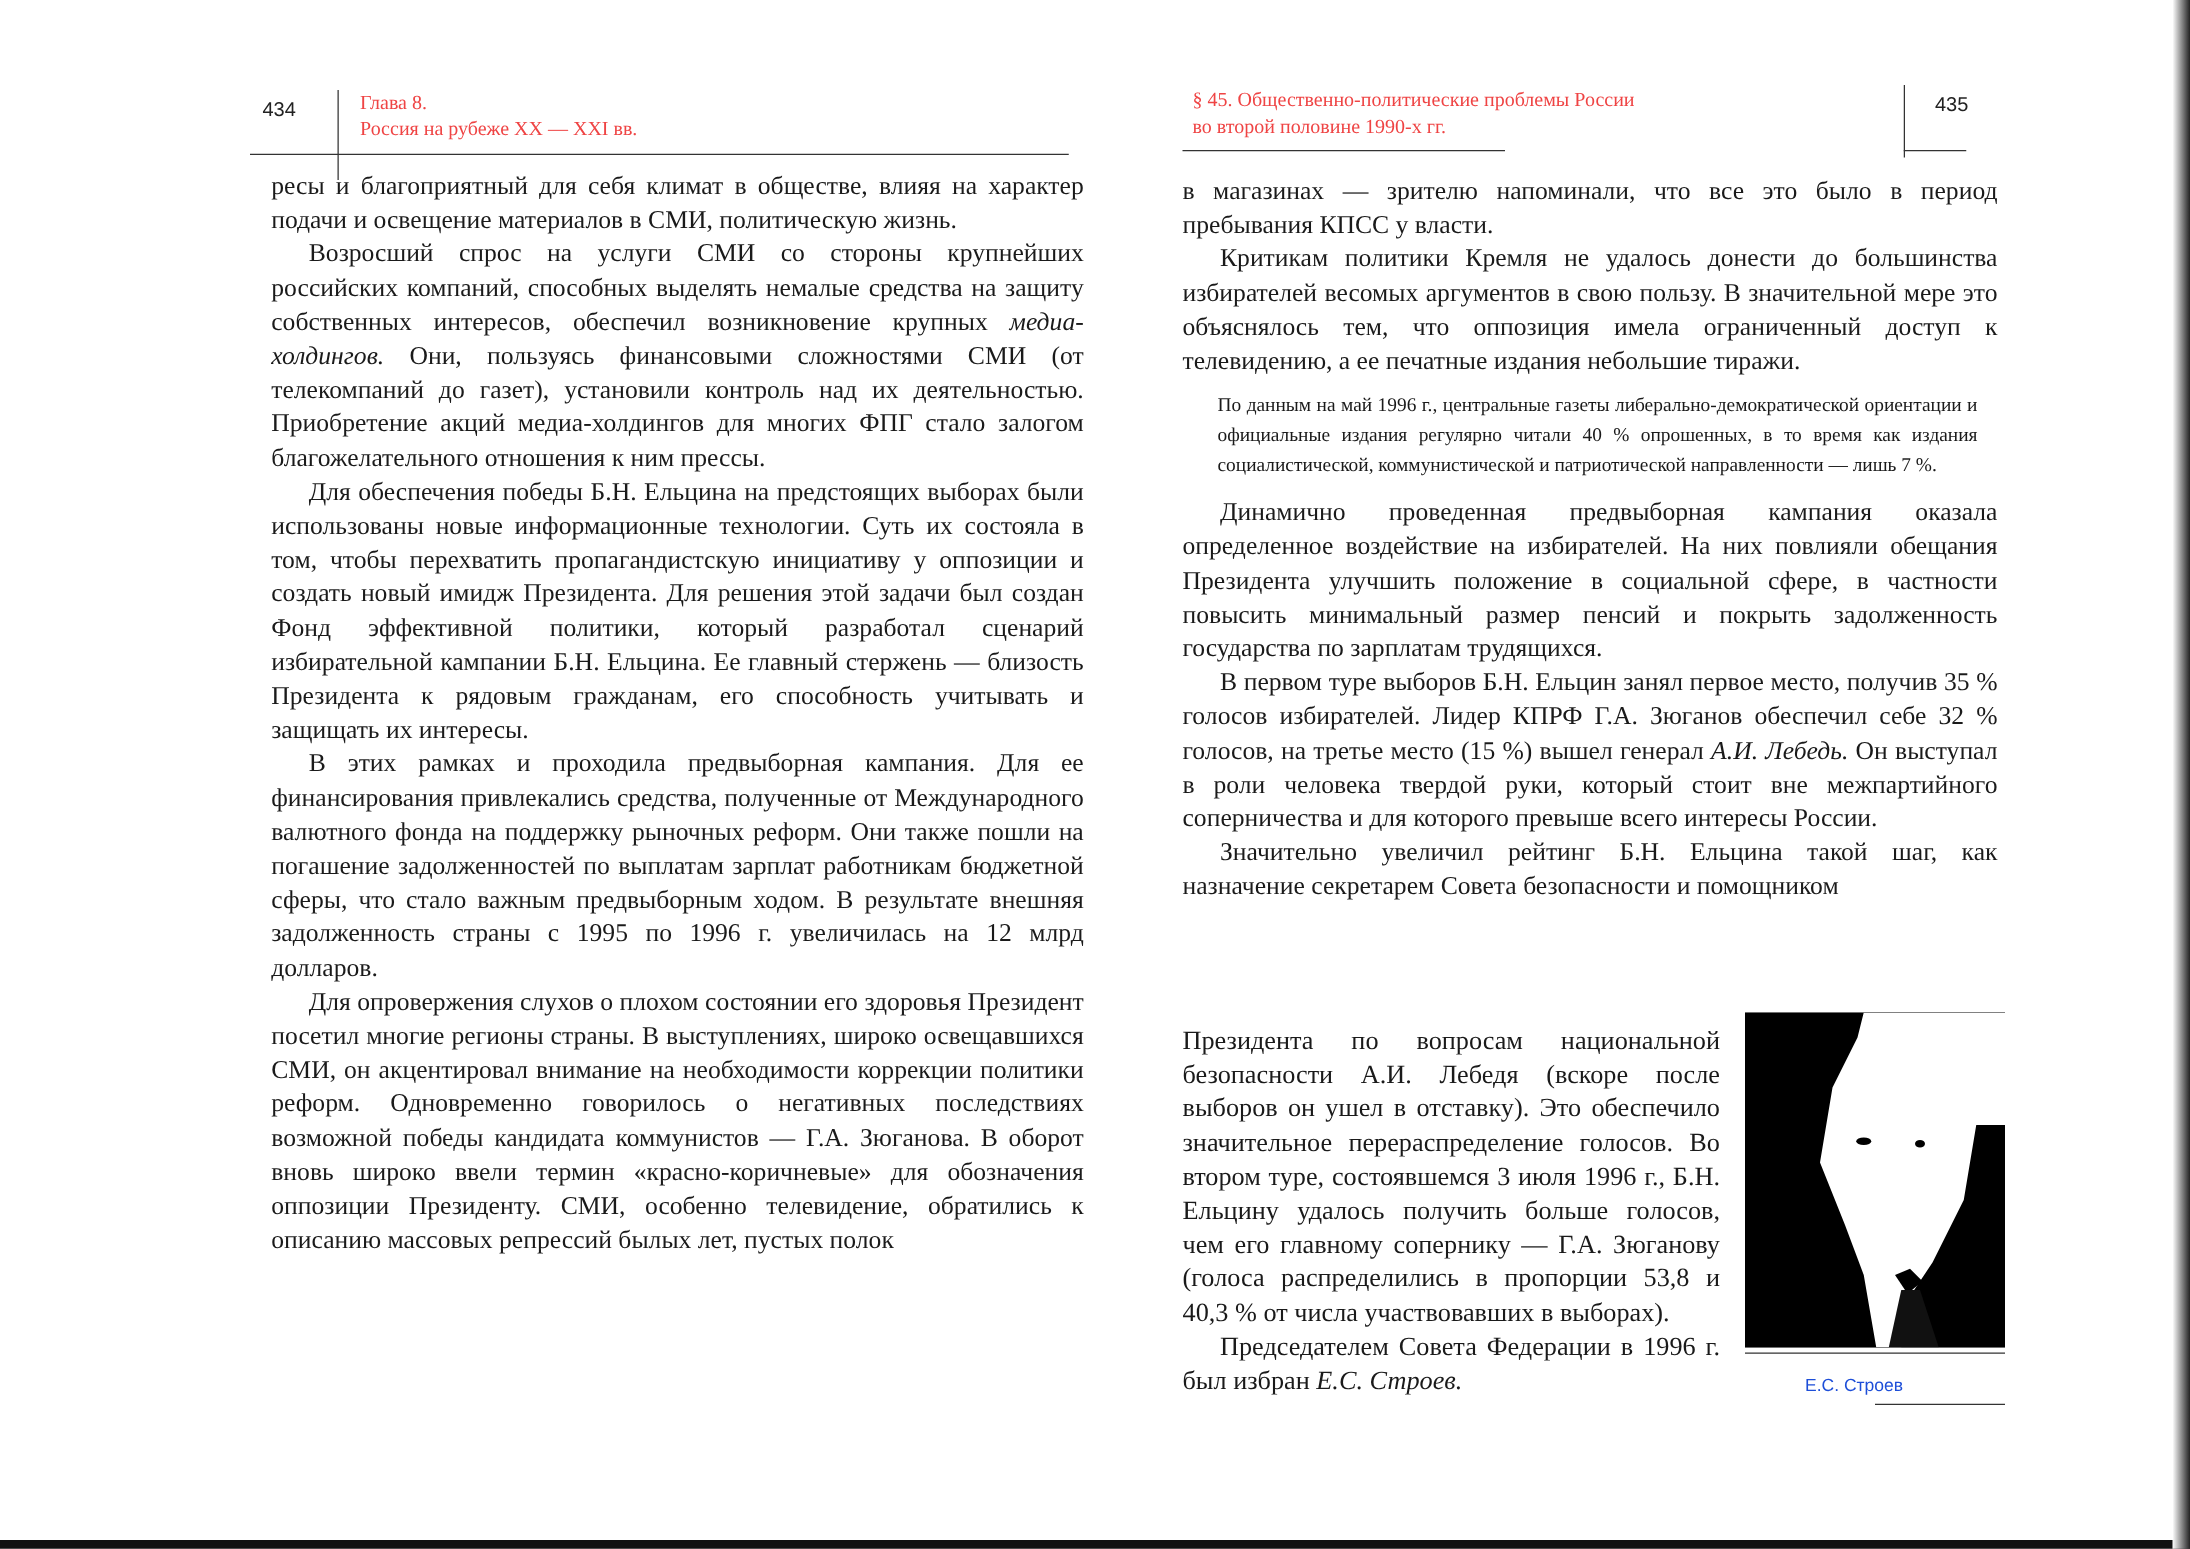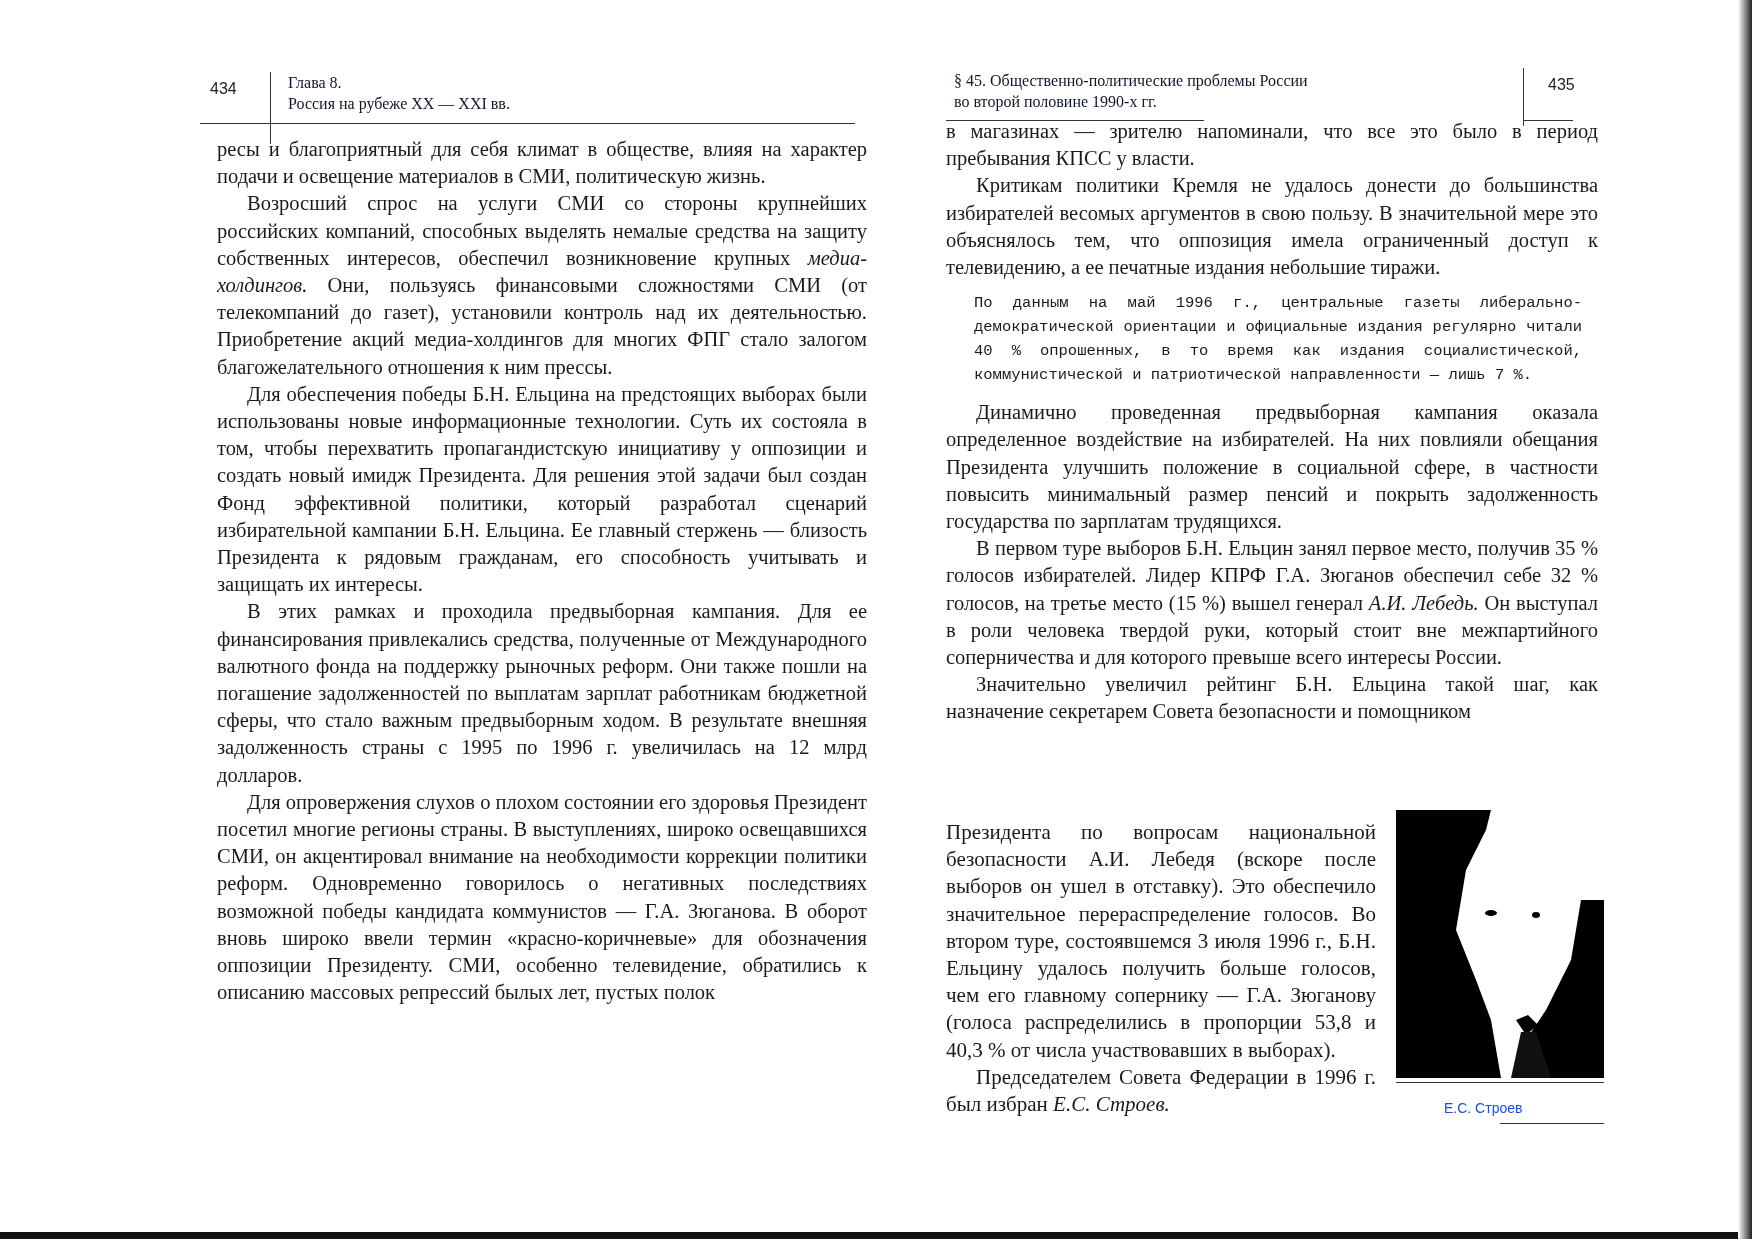--- a/index.html
+++ b/index.html
@@ -2,28 +2,28 @@
 <html><head>
 <meta charset="utf-8">
 <style>
   html, body { margin:0; padding:0; }
   body { width:1752px; height:1239px; background:#ffffff; position:relative; overflow:hidden;
          font-family:"Liberation Serif","DejaVu Serif",serif; color:#1a1a1a; }
   .page { position:absolute; top:0; height:1239px; }
   .left { left:0; width:860px; }
   .right { left:860px; width:892px; }
   .pagenum { position:absolute; font-family:"Liberation Sans","DejaVu Sans",sans-serif; font-size:16px; color:#222; }
-  .hdr { position:absolute; font-size:16px; line-height:21px; color:#0f172a; }
+  .hdr { position:absolute; font-size:16px; line-height:21px; color:#ef4444; }
   .rule { position:absolute; height:1px; background:#333; }
   .vrule { position:absolute; width:1px; background:#333; }
   .body { position:absolute; font-size:20.5px; line-height:27.2px; text-align:justify; }
   .body p { margin:0; text-indent:30px; }
   .body p.cont { text-indent:0; }
   .body em { font-style:italic; }
-  .note { font-family:Liberation Mono, monospace; font-size:15.5px; line-height:24px;
+  .note { font-family:Liberation Serif, serif; font-size:15.5px; line-height:24px;
           text-align:justify; margin:10px 16px 12px 0; padding-left:28px; }
   .photo { position:absolute; left:1396px; top:810px; width:208px; height:268px; background:#000; overflow:hidden; }
   .caption { position:absolute; left:1398px; top:1100px; font-family:"Liberation Sans","DejaVu Sans",sans-serif; font-size:14px; color:#1d4ed8;margin-left:46px; }
   .float-text { position:absolute; left:946px; top:804px; width:430px; font-size:21px; line-height:27.2px; text-align:justify;margin-top:15px; }
   .float-text p { margin:0; text-indent:30px; }
   .float-text p.cont { text-indent:0; }
   .bottom-edge { position:absolute; left:0; top:1232px; width:1752px; height:7px; background:#111; }
   .right-edge { position:absolute; left:1738px; top:0; width:14px; height:1239px; background:linear-gradient(90deg,#fff,#222); }
 </style>
 </head>
@@ -51,21 +51,21 @@
   <div class="hdr" style="left:94px;top:70px;">
     <div>§ 45. Общественно-политические проблемы России</div>
     <div>во второй половине 1990-х гг.</div>
   </div>
   <div class="rule" style="left:86px;top:120px;width:258px;"></div>
   <div class="vrule" style="left:663px;top:68px;height:58px;"></div>
   <div class="rule" style="left:663px;top:120px;width:50px;"></div>
   <div class="pagenum" style="left:688px;top:76px;">435</div>
 </div>
 
-<div class="body" style="left:946px;top:118px;width:652px;">
+<div class="body" style="left:946px;top:140px;width:652px;">
   <p class="cont">в магазинах — зрителю напоминали, что все это было в период пребывания КПСС у власти.</p>
   <p>Критикам политики Кремля не удалось донести до большинства избирателей весомых аргументов в свою пользу. В значительной мере это объяснялось тем, что оппозиция имела ограниченный доступ к телевидению, а ее печатные издания небольшие тиражи.</p>
   <div class="note">По данным на май 1996 г., центральные газеты либерально-демократической ориентации и официальные издания регулярно читали 40 % опрошенных, в то время как издания социалистической, коммунистической и патриотической направленности — лишь 7 %.</div>
   <p>Динамично проведенная предвыборная кампания оказала определенное воздействие на избирателей. На них повлияли обещания Президента улучшить положение в социальной сфере, в частности повысить минимальный размер пенсий и покрыть задолженность государства по зарплатам трудящихся.</p>
   <p><span>В первом туре выборов Б.Н. Ельцин занял первое место, получив 35 % голосов избирателей. Лидер КПРФ Г.А. Зюганов обеспечил себе 32 % голосов, на третье место (15 %) вышел генерал </span><em>А.И. Лебедь.</em><span> Он выступал в роли человека твердой руки, который стоит вне межпартийного соперничества и для которого превыше всего интересы России.</span></p>
   <p>Значительно увеличил рейтинг Б.Н. Ельцина такой шаг, как назначение секретарем Совета безопасности и помощником</p>
 </div>
 
 <div class="float-text">
   <p class="cont">Президента по вопросам национальной безопасности А.И. Лебедя (вскоре после выборов он ушел в отставку). Это обеспечило значительное перераспределение голосов. Во втором туре, состоявшемся 3 июля 1996 г., Б.Н. Ельцину удалось получить больше голосов, чем его главному сопернику — Г.А. Зюганову (голоса распределились в пропорции 53,8 и 40,3 % от числа участвовавших в выборах).</p>

